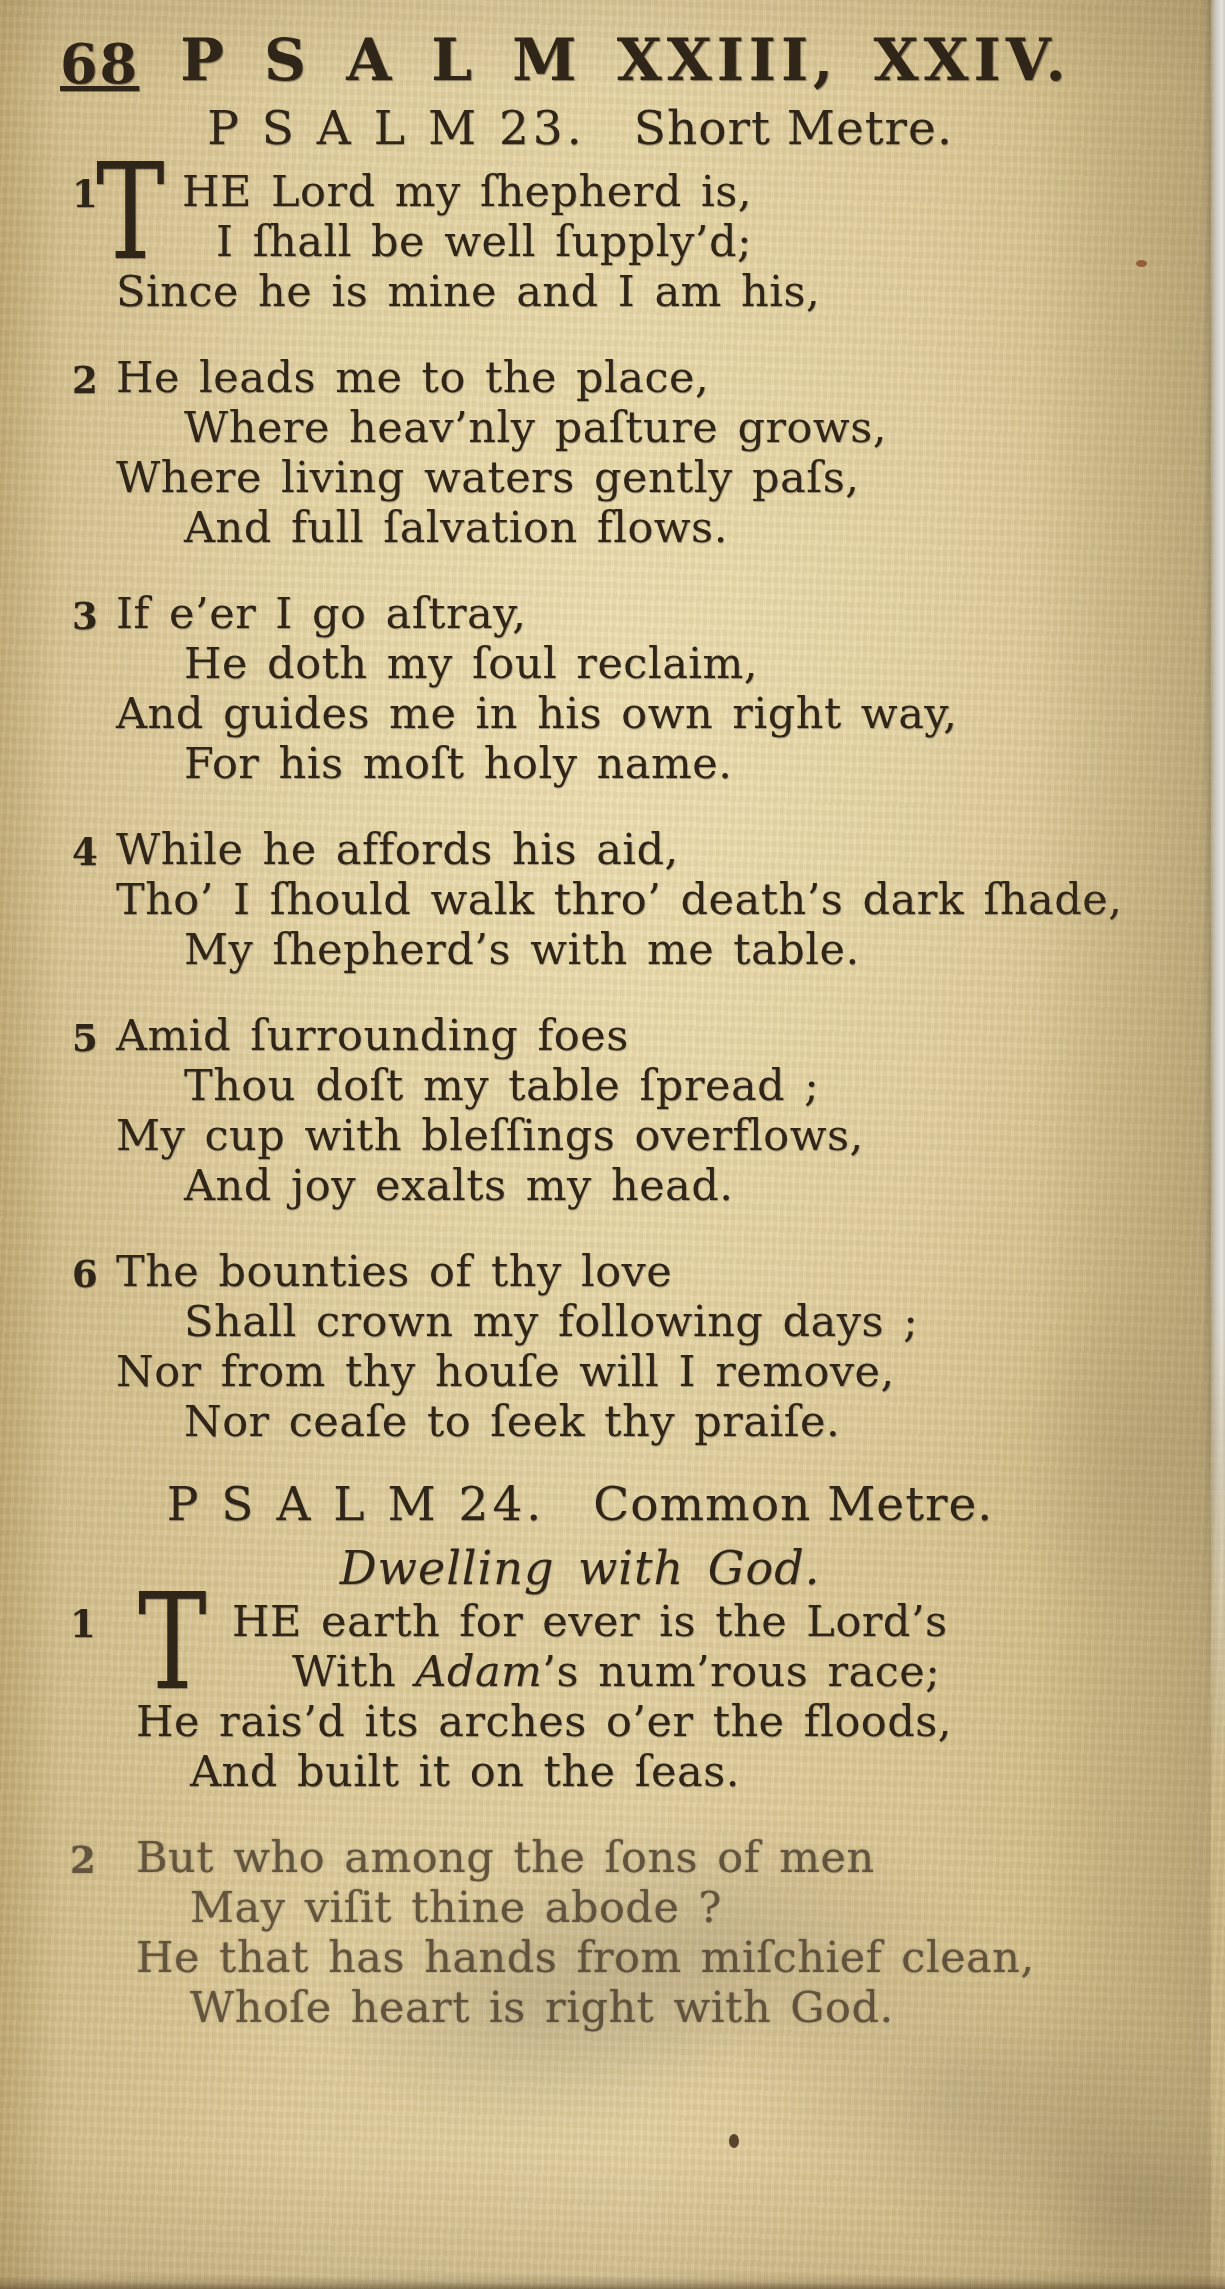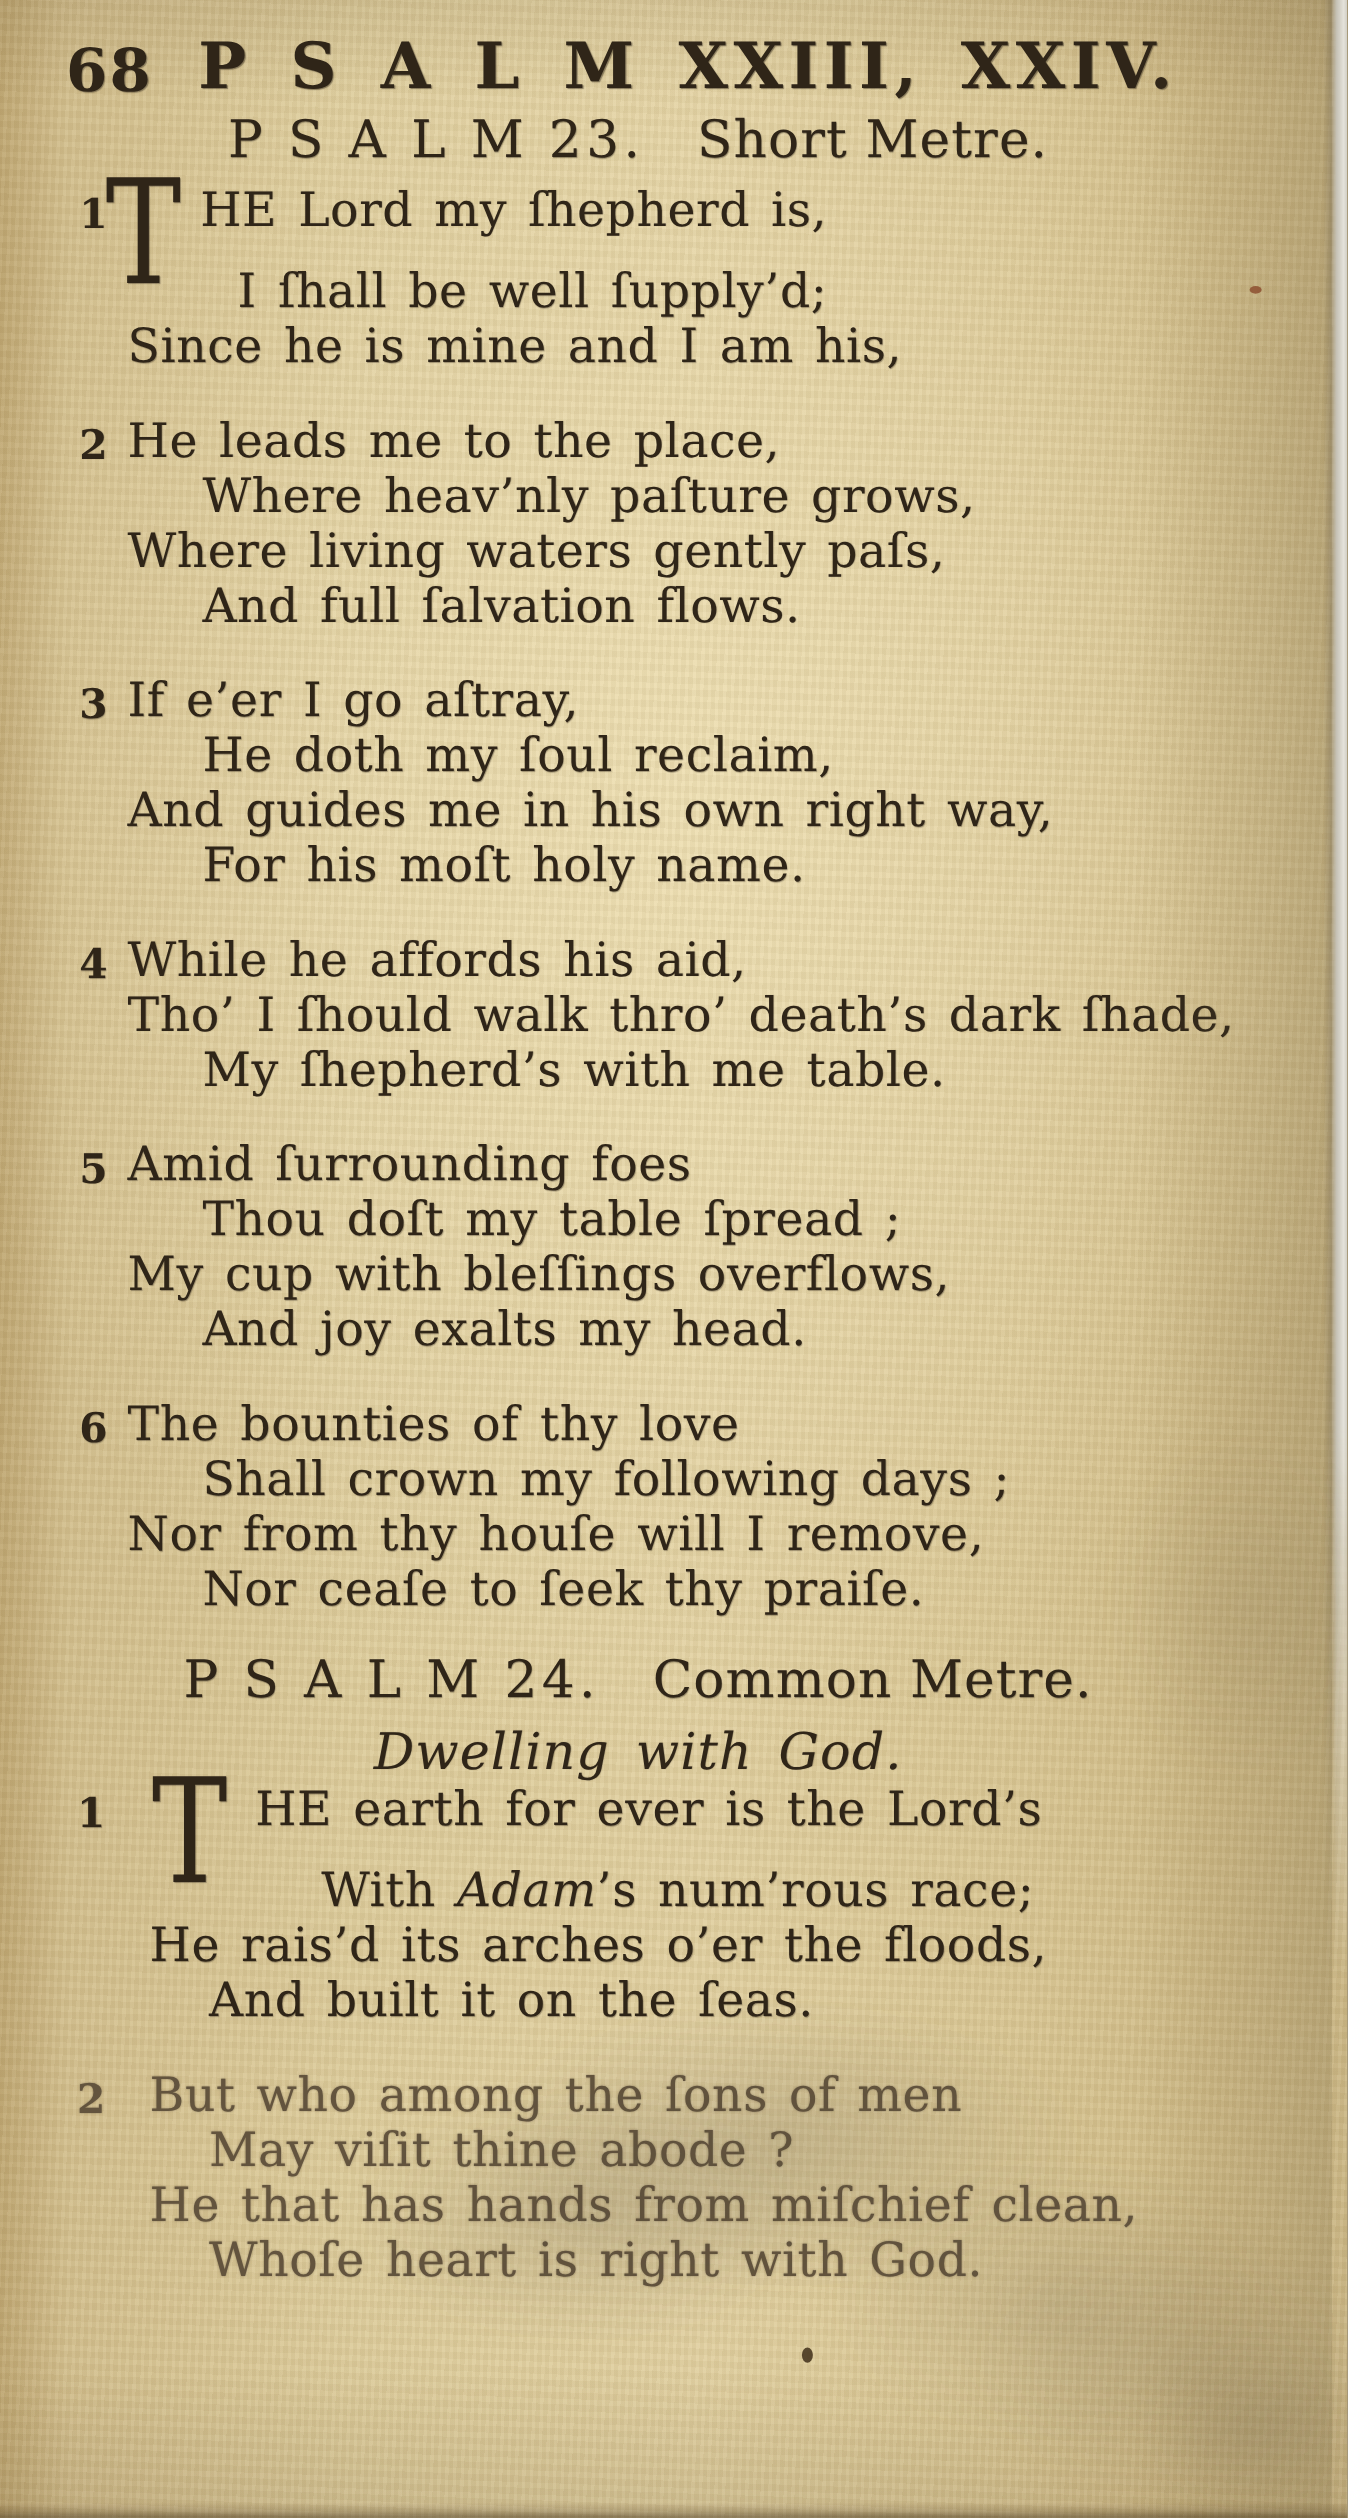--- a/index.html
+++ b/index.html
@@ -16,39 +16,39 @@
       #d9c794;
   }
   .page::before{ 
     content:"";position:absolute;inset:0;pointer-events:none;
     background:
       repeating-linear-gradient(92deg, rgba(255,255,255,0.045) 0 3px, rgba(86,66,34,0.04) 3px 7px),
       repeating-linear-gradient(2deg, rgba(255,255,255,0.03) 0 5px, rgba(96,76,44,0.035) 5px 11px);
   }
   
   .running-head{position:absolute;top:26px;left:0;right:0;text-align:center;font-weight:bold;}
-  .pg-num{position:absolute;left:60px;top:6px;font-size:54px;letter-spacing:2px;text-shadow:1px 1px 1px rgba(47,37,24,.45);}
+  .pg-num{position:absolute;left:60px;top:6px;font-size:54px;letter-spacing:2px;text-shadow:1px 1px 1px rgba(47,37,24,.45);text-decoration:underline;}
   .run-title{display:inline-block;margin-left:26px;font-size:58px;letter-spacing:5px;word-spacing:10px;text-shadow:1px 1px 1px rgba(47,37,24,.5);}
   
   .text-block{position:absolute;top:100px;left:0;width:1160px;}
   .psalm-heading{height:56px;line-height:56px;text-align:center;font-weight:normal;font-size:47px;letter-spacing:4px;margin-bottom:10px;text-shadow:0.5px 0.5px 1px rgba(47,37,24,.45);}
   .ph-metre{margin-left:48px;letter-spacing:1px;}
   .psalm-subtitle{height:56px;line-height:56px;text-align:center;font-style:italic;font-size:46px;letter-spacing:1px;word-spacing:8px;margin-top:8px;text-shadow:0.5px 0.5px 1px rgba(47,37,24,.4);}
   .psalm-0 .psalm-heading{margin-bottom:10px;}
   .psalm-1 .psalm-heading{margin-top:-6px;margin-bottom:0;}
   .stanza{position:relative;margin:0 0 36px 0;}
   .psalm-0 .stanza:first-of-type{margin-top:4px;}
   .psalm-1 .stanza:first-of-type{margin-top:16px;}
   .psalm-1 .stanza:last-of-type{margin-top:8px;}
   .l{margin-left:116px;font-size:43px;line-height:50px;letter-spacing:0.5px;word-spacing:5px;text-shadow:0.6px 0.6px 0.9px rgba(47,37,24,.38);white-space:nowrap;}
   .l.indent{margin-left:184px;}
   .vnum{position:absolute;left:72px;top:6px;font-size:37px;font-weight:bold;text-shadow:0.6px 0.6px 1px rgba(47,37,24,.4);}
   .dropcap{position:absolute;top:-4px;left:96px;font-size:132px;line-height:100px;display:inline-block;transform:scaleX(0.78);transform-origin:left top;text-shadow:1px 1px 1px rgba(47,37,24,.4);}
   .l.dc1{margin-left:182px;}
-  .l.dc2{margin-left:216px;margin-top:24px;}
+  .l.dc2{margin-left:216px;}
   
   .psalm-1 .vnum{left:70px;}
   .psalm-1 .l{margin-left:136px;}
   .psalm-1 .l.indent{margin-left:190px;}
   .psalm-1 .dropcap{left:138px;}
   .psalm-1 .l.dc1{margin-left:232px;}
   .psalm-1 .l.dc2{margin-left:292px;}
   
   .psalm-1 .stanza:last-of-type .l,
   .psalm-1 .stanza:last-of-type .vnum{color:#63543e;text-shadow:0 0 2px rgba(99,84,62,.65);filter:blur(0.4px);}

